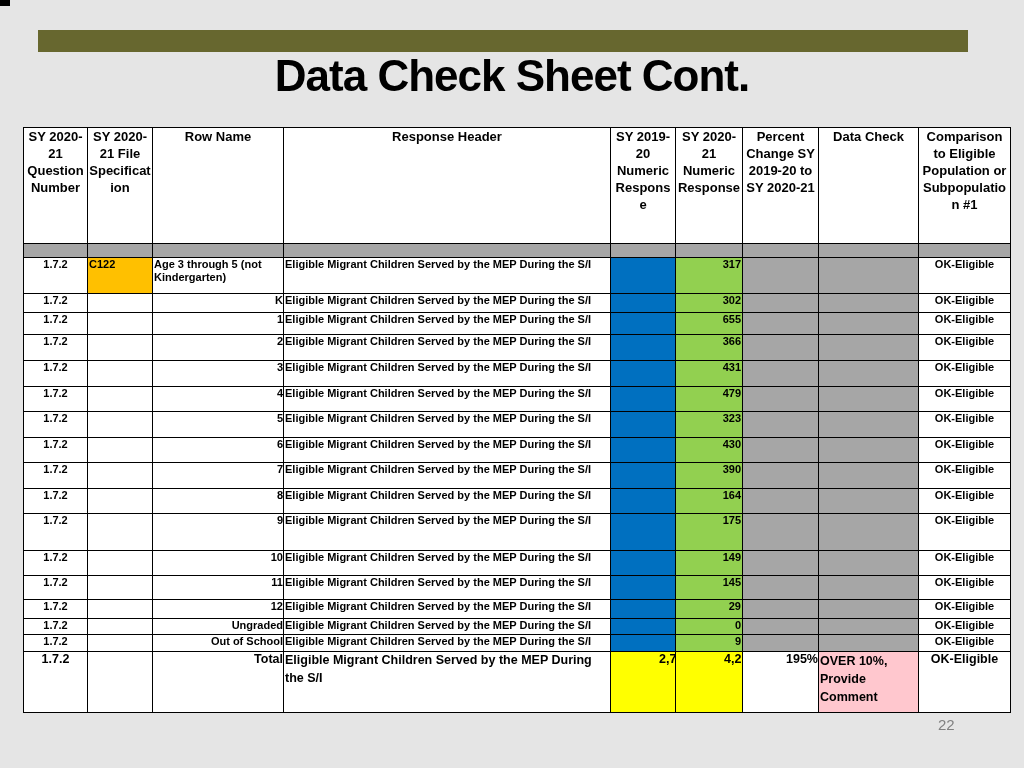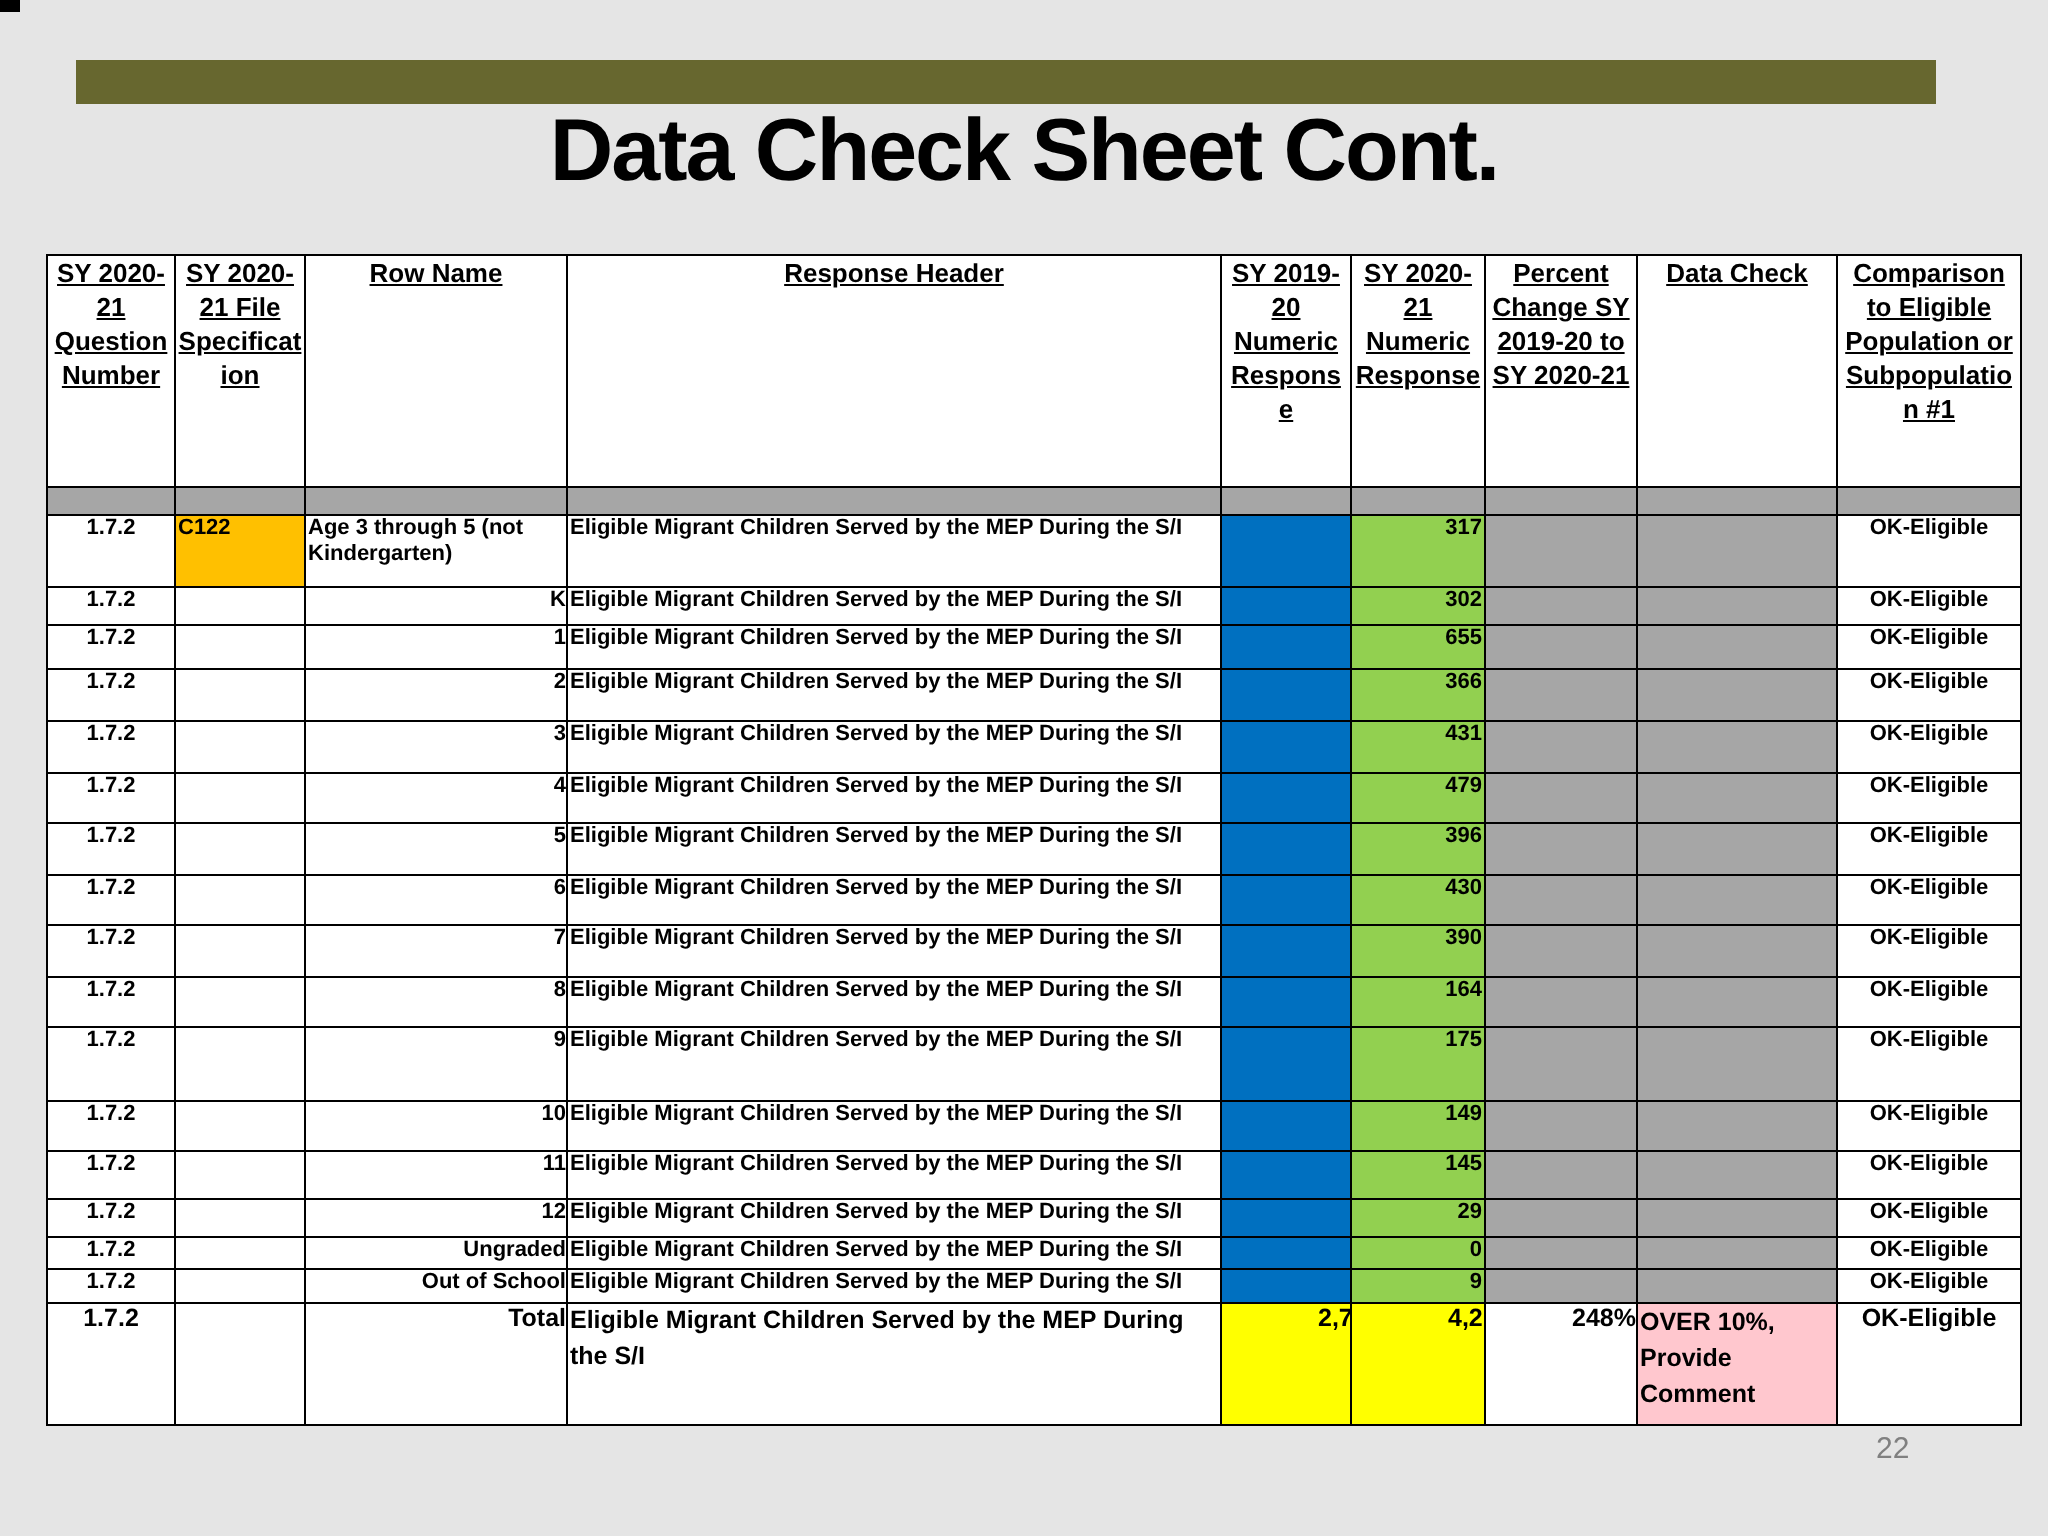--- a/index.html
+++ b/index.html
@@ -14,21 +14,21 @@
     font-size:44px; font-weight:800; color:#000; letter-spacing:-1px; line-height:1.1;
   }
   .table-wrap { position:absolute; left:23px; top:127px; }
   table.tbl { border-collapse:collapse; table-layout:fixed; width:987px; }
   .tbl th, .tbl td {
     border:1px solid #000; font-weight:bold; color:#000;
     overflow:hidden; box-sizing:border-box;
   }
   .tbl th {
     font-size:13px; line-height:1.3; vertical-align:top; text-align:center;
-    padding:1px 1px; overflow-wrap:break-word; word-wrap:break-word; background:#fff;text-decoration:underline;
+    padding:1px 1px; overflow-wrap:break-word; word-wrap:break-word; background:#fff;
   }
   .tbl td { font-size:11px; line-height:1.2; vertical-align:top; padding:0 1px; background:#fff; }
   tr.sep td { background:#A6A6A6; padding:0; }
   .c-q { text-align:center;margin-left:15px; }
   .c-spec { text-align:left; }
   .c-name { text-align:right; padding-right:0 !important; overflow-wrap:break-word;margin-left:22px; }
   .c-name.left { text-align:left; }
   .c-resp { text-align:left; white-space:nowrap; }
   .num { text-align:right; vertical-align:bottom; padding-right:1px !important; }
   .fill-blue { background:#0070C0 !important; }
@@ -158,21 +158,21 @@
             <td class="fill-gray"></td>
             <td class="fill-gray"></td>
             <td class="c-q">OK-Eligible</td>
           </tr>
           <tr style="height: 26px;">
             <td class="c-q">1.7.2</td>
             <td class="c-spec"></td>
             <td class="c-name">5</td>
             <td class="c-resp">Eligible Migrant Children Served by the MEP During the S/I</td>
             <td class="fill-blue"></td>
-            <td class="fill-green num">396</td>
+            <td class="fill-green num">323</td>
             <td class="fill-gray"></td>
             <td class="fill-gray"></td>
             <td class="c-q">OK-Eligible</td>
           </tr>
           <tr style="height: 25px;">
             <td class="c-q">1.7.2</td>
             <td class="c-spec"></td>
             <td class="c-name">6</td>
             <td class="c-resp">Eligible Migrant Children Served by the MEP During the S/I</td>
             <td class="fill-blue"></td>
@@ -269,21 +269,21 @@
             <td class="fill-gray"></td>
             <td class="c-q">OK-Eligible</td>
           </tr>
           <tr class="total" style="height: 61px;">
             <td class="c-q">1.7.2</td>
             <td class="c-spec"></td>
             <td class="c-name">Total</td>
             <td class="c-resp">Eligible Migrant Children Served by the MEP During the S/I</td>
             <td class="fill-yellow num-top">2,744</td>
             <td class="fill-yellow num-top">4,213</td>
-            <td class="pct">248%</td>
+            <td class="pct">195%</td>
             <td class="fill-pink red-text">OVER 10%, Provide Comment</td>
             <td class="c-q">OK-Eligible</td>
           </tr>
         </tbody>
     </table>
   </div>
 
   <div class="page-number">22</div>
 </div>
 

